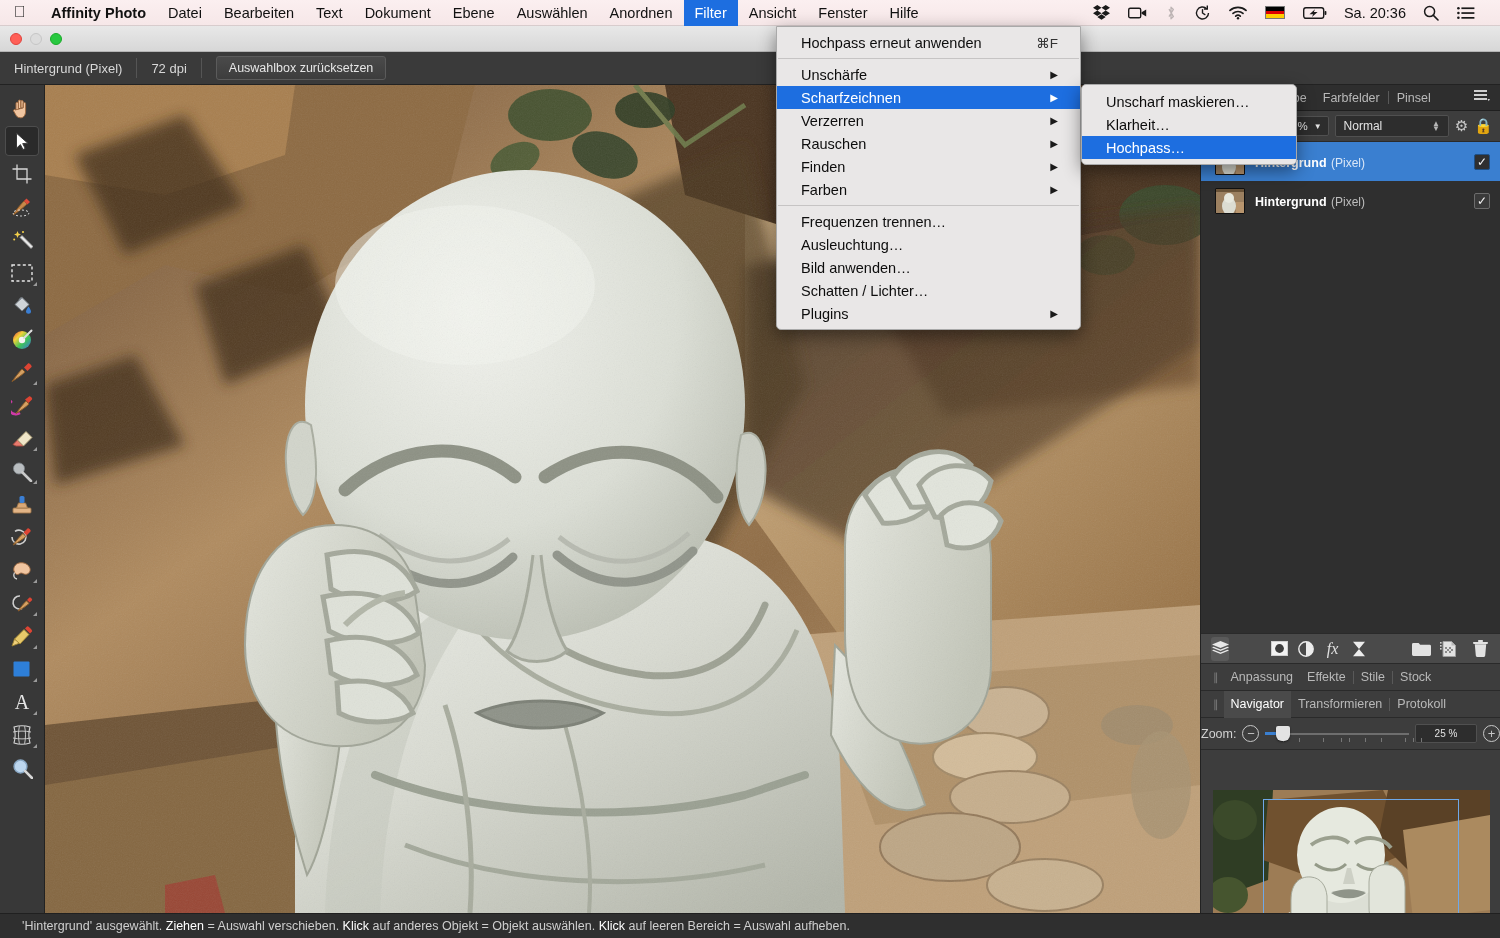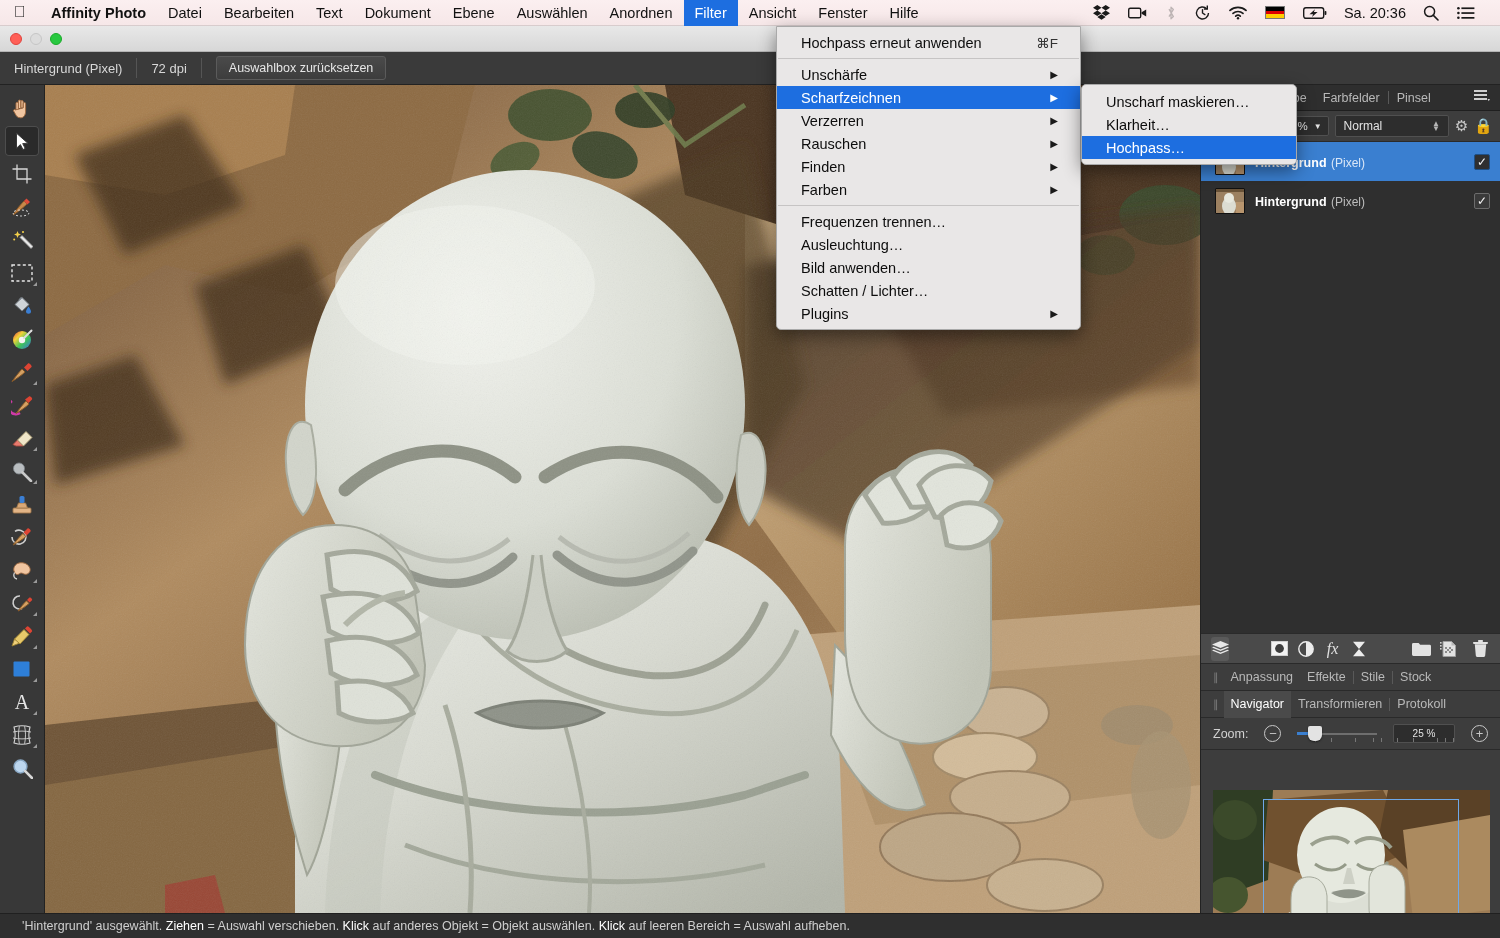--- a/index.html
+++ b/index.html
@@ -160,21 +160,21 @@
     height:27px; background:#3d3d3d; display:flex; align-items:center;
     padding-left:6px; border-bottom:1px solid #2a2a2a;
   }
   .grip { color:#7d7d7d; font-size:11px; padding:0 6px; letter-spacing:-1px; }
   .stab { font-size:12.5px; color:#b9b9b9; padding:0 7px; cursor:default; }
   .stab.active { color:#fff; background:#4a4a4a; height:27px; line-height:27px; }
   .stab-div { width:1px;height:13px;background:#595959; }
 
   .zoomrow {
     height:32px; background:#3d3d3d; display:flex; align-items:center;
-    padding:0 12px; gap:16px; border-bottom:1px solid #2a2a2a;
+    padding:0 0; gap:6px; border-bottom:1px solid #2a2a2a;
   }
   .zlabel { color:#d2d2d2; font-size:12.5px; }
   .circbtn {
     width:17px; height:17px; border-radius:50%; border:1.5px solid #c8c8c8;
     color:#c8c8c8; font-size:13px; display:flex; align-items:center; justify-content:center;
     line-height:0; flex:0 0 auto;
   }
   .sliderwrap { flex:1; position:relative; height:18px; display:flex; align-items:center; }
   .strack { position:absolute; left:0; right:0; height:2px; background:#6e6e6e; }
   .sfill { position:absolute; left:0; width:16px; height:3px; background:#3a7fd0; }

